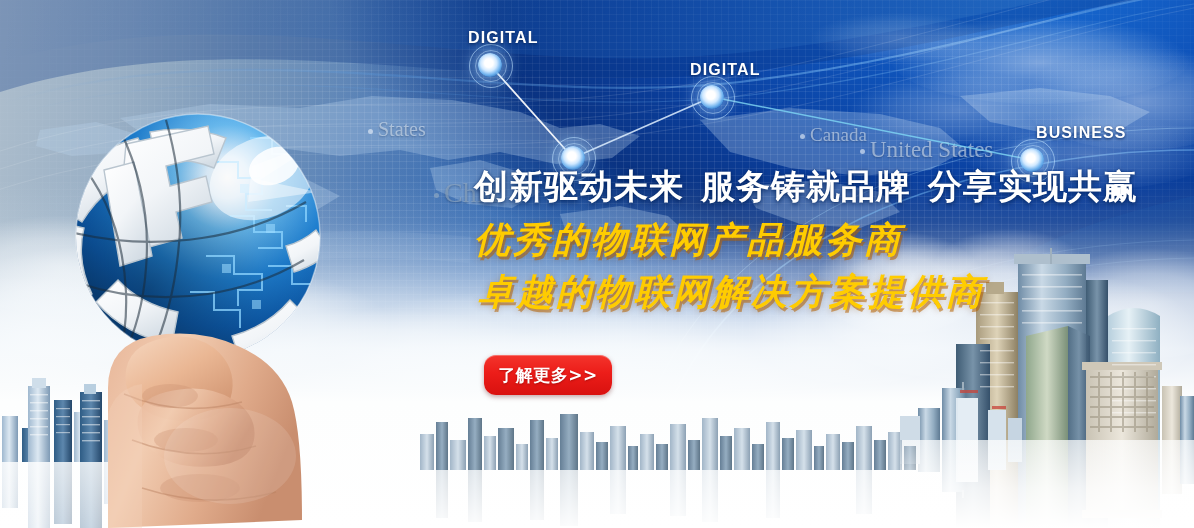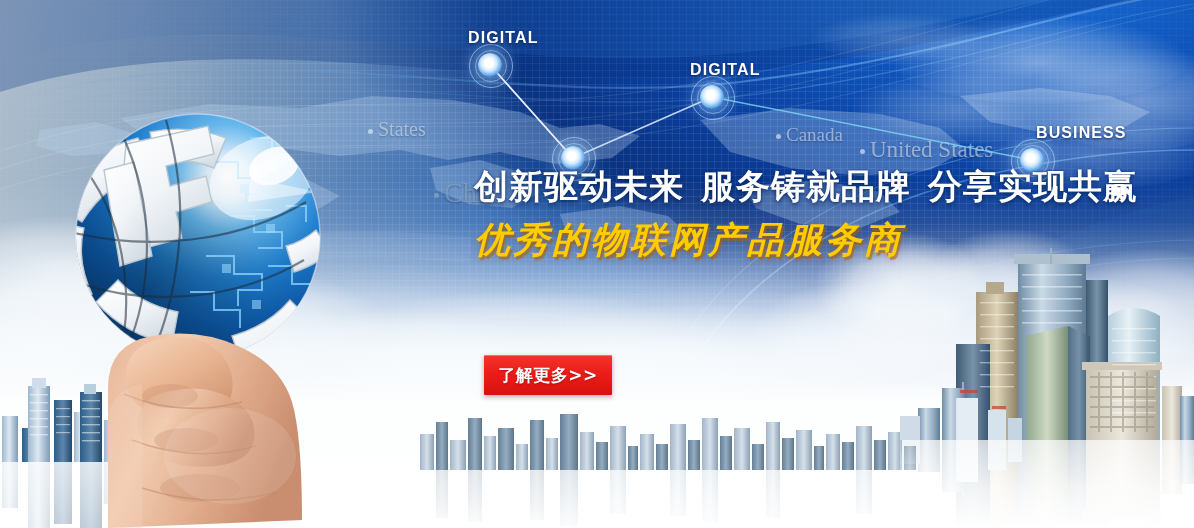--- a/index.html
+++ b/index.html
@@ -126,21 +126,21 @@
     font-family:"DejaVu Serif","Liberation Serif",serif;
     font-size:36px;font-weight:bold;font-style:italic;
     color:#FFCC00;letter-spacing:3px;white-space:nowrap;line-height:1.28;
     text-shadow:2px 3px 0 rgba(180,96,0,.55), 0 2px 7px rgba(120,60,0,.35);
   }
   .sub.second{margin-top:6px;margin-left:4px;}
 
   #cta{
     position:absolute;left:484px;top:355px;
     width:128px;height:40px;
-    border:0;border-radius:1px;
+    border:0;border-radius:12px;
     background:linear-gradient(180deg,#f4342c 0%,#ec1d19 45%,#d9110f 100%);
     box-shadow:0 2px 5px rgba(90,0,0,.35), inset 0 1px 0 rgba(255,255,255,.30);
     color:#ffffff;
     font-family:"DejaVu Sans","Liberation Sans",sans-serif;
     font-size:17px;font-weight:bold;letter-spacing:.5px;
     cursor:pointer;padding:0;
     text-shadow:0 1px 2px rgba(120,0,0,.5);
   }
 </style>
 </head>
@@ -258,21 +258,21 @@
       <ellipse cx="600" cy="372" rx="300" ry="46" fill="url(#cl)" opacity=".55"></ellipse>
     </svg>
   </div>
 
   <div class="layer sky-haze-bottom"></div>
 
   <div>
     <span class="geo" id="geo0" style="left: 368px; top: 118px; font-size: 20px;"><span class="dot"></span><span>States</span></span>
     <span class="geo dark" id="geo1" style="left: 196px; top: 152px; font-size: 20px;"><span class="dot"></span><span>Eu</span></span>
     <span class="geo dark" id="geo2" style="left: 434px; top: 177px; font-size: 28px;"><span class="dot"></span><span>Chin</span></span>
-    <span class="geo" id="geo3" style="left: 776px; top: 124px; font-size: 19px;"><span class="dot"></span><span>Canada</span></span>
+    <span class="geo" id="geo3" style="left: 800px; top: 124px; font-size: 19px;"><span class="dot"></span><span>Canada</span></span>
     <span class="geo" id="geo4" style="left: 860px; top: 137px; font-size: 23px;"><span class="dot"></span><span>United  States</span></span>
     <span class="geo dark" id="geo5" style="left: 202px; top: 287px; font-size: 19px;"><span class="dot"></span><span>Australia</span></span>
   </div>
 
   <svg class="net-lines" viewBox="0 0 1194 528">
     <g fill="none" stroke-linecap="round">
       <path d="M490 65 L573 158" stroke="#ffffff" stroke-width="1.8" opacity=".92"></path>
       <path d="M573 158 L712 97" stroke="#dff0ff" stroke-width="1.6" opacity=".85"></path>
       <path d="M712 97 L1032 160" stroke="#7fd8f5" stroke-width="1.5" opacity=".80"></path>
     </g>
@@ -680,17 +680,18 @@
         <ellipse cx="230" cy="360" rx="66" ry="48" fill="#ffffff" opacity=".12"></ellipse>
       </g>
     </svg>
   </div>
 
   <div id="copy">
     <div class="headline">
       <span>创新驱动未来</span><span class="gap"></span><span>服务铸就品牌</span><span class="gap"></span><span>分享实现共赢</span>
     </div>
     <div class="sub">优秀的物联网产品服务商</div>
+    <div class="sub second">卓越的物联网解决方案提供商</div>
   </div>
 
   <button id="cta">了解更多&gt;&gt;</button>
 
 </div>
 
 </body></html>

